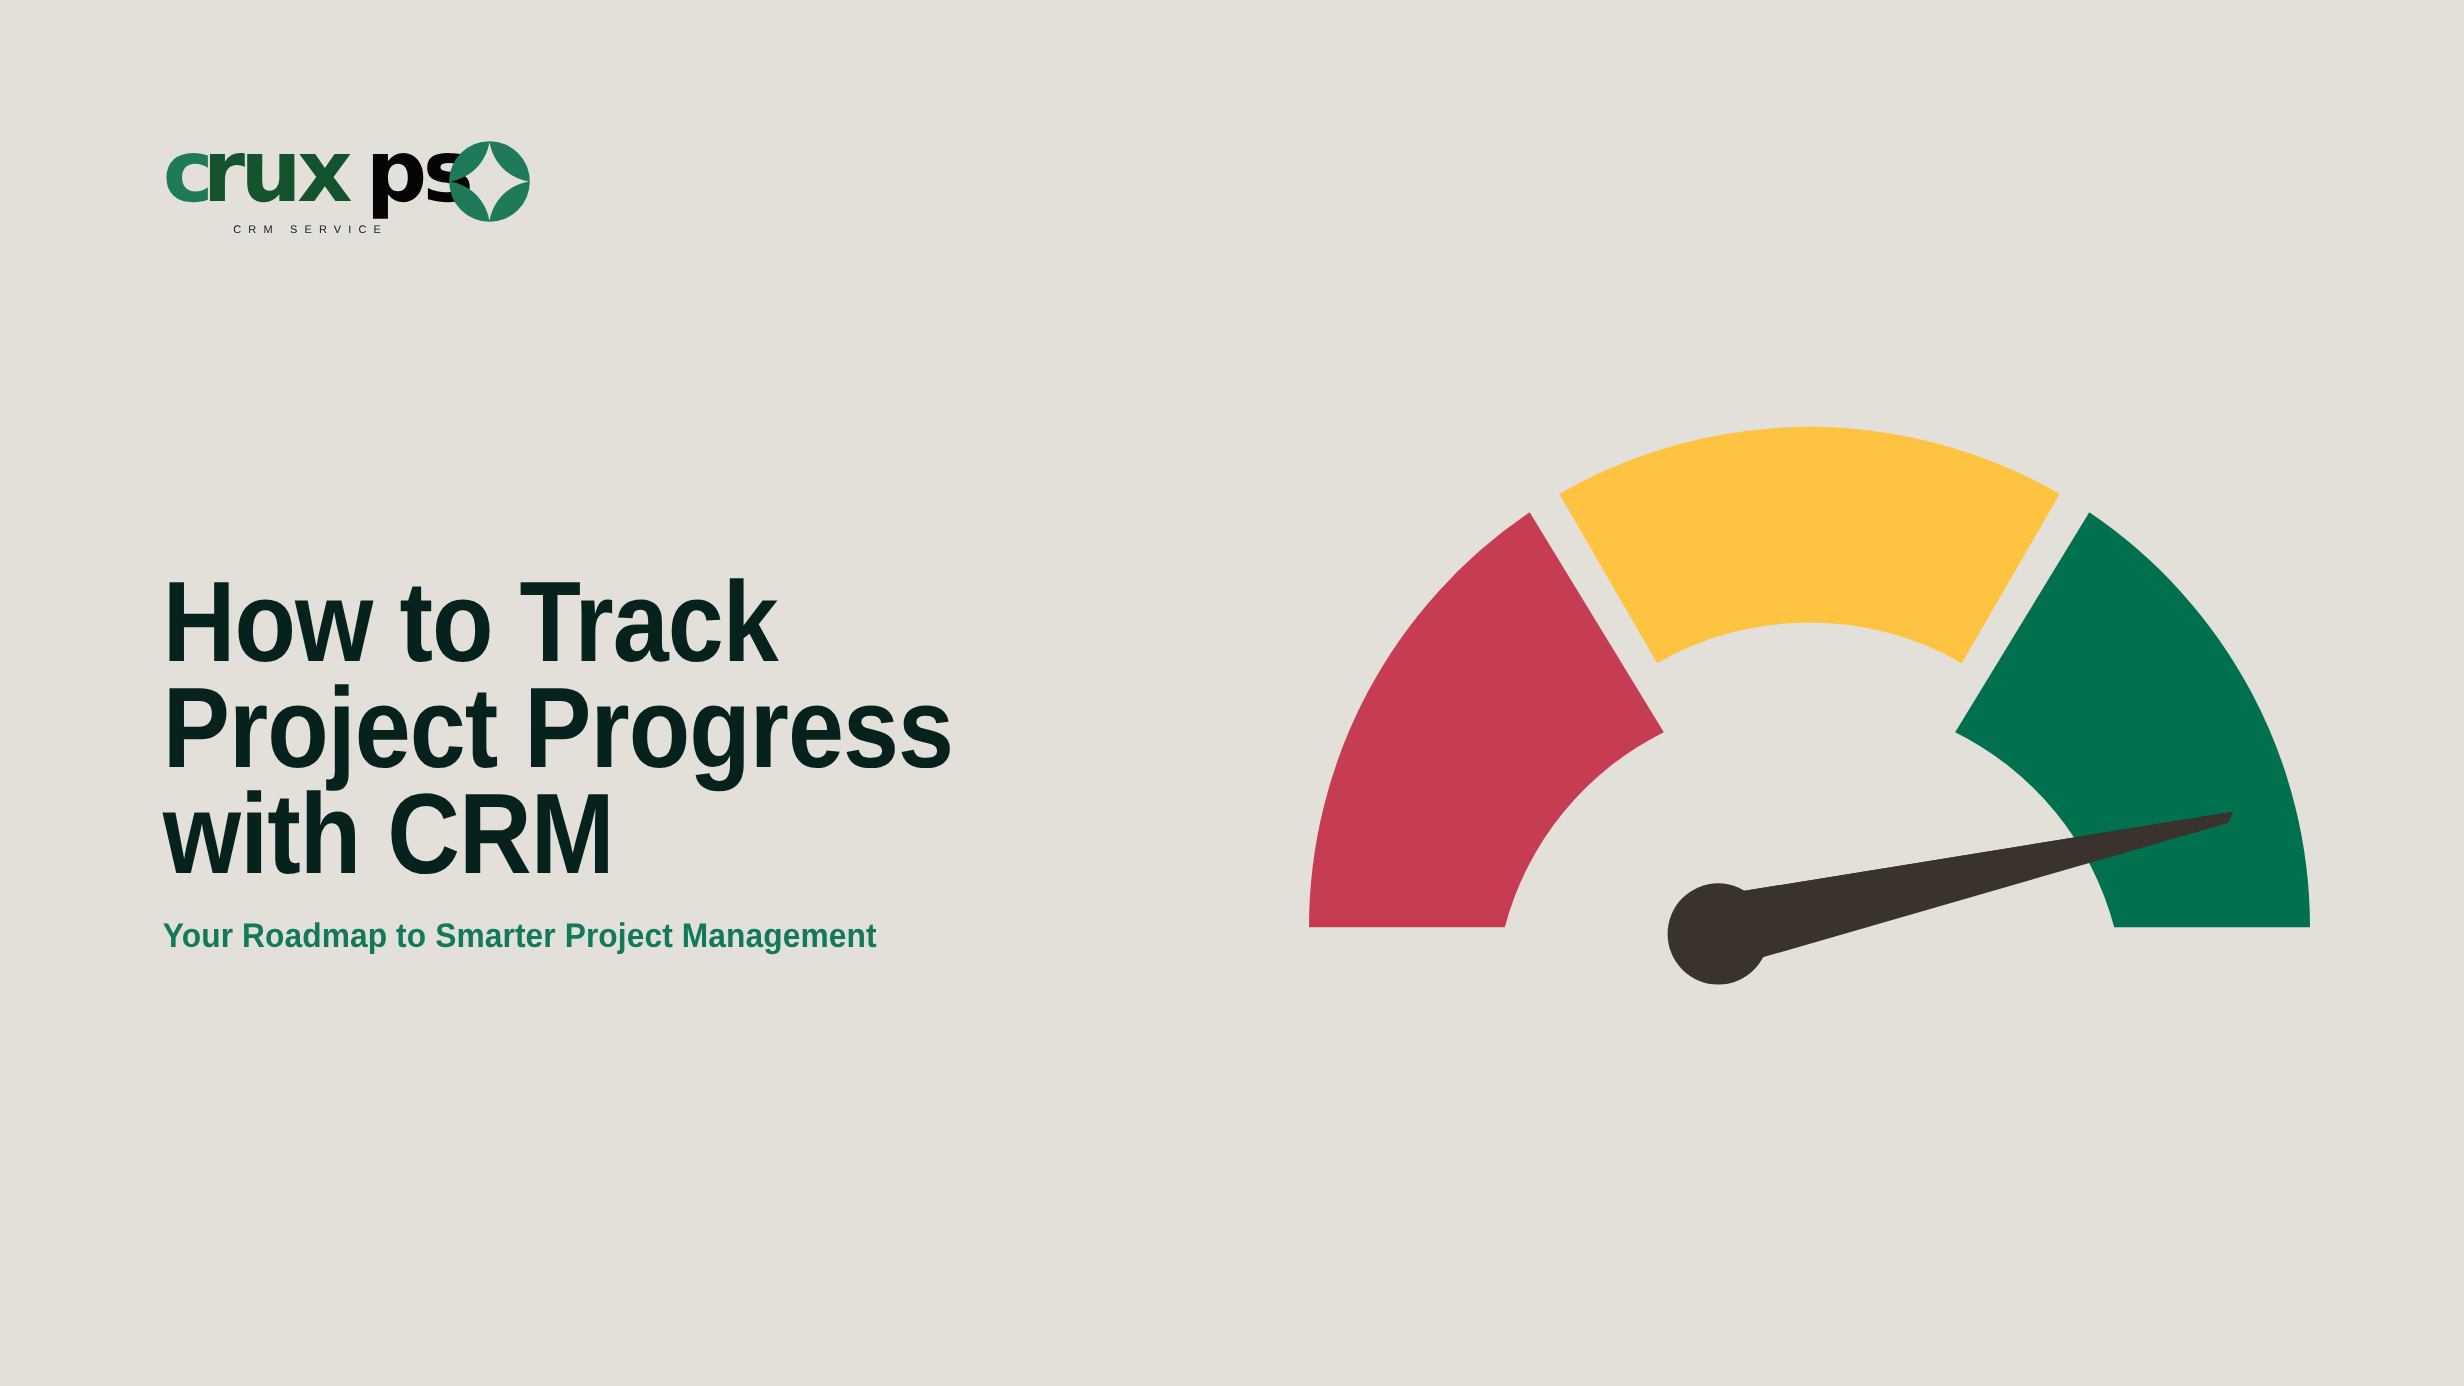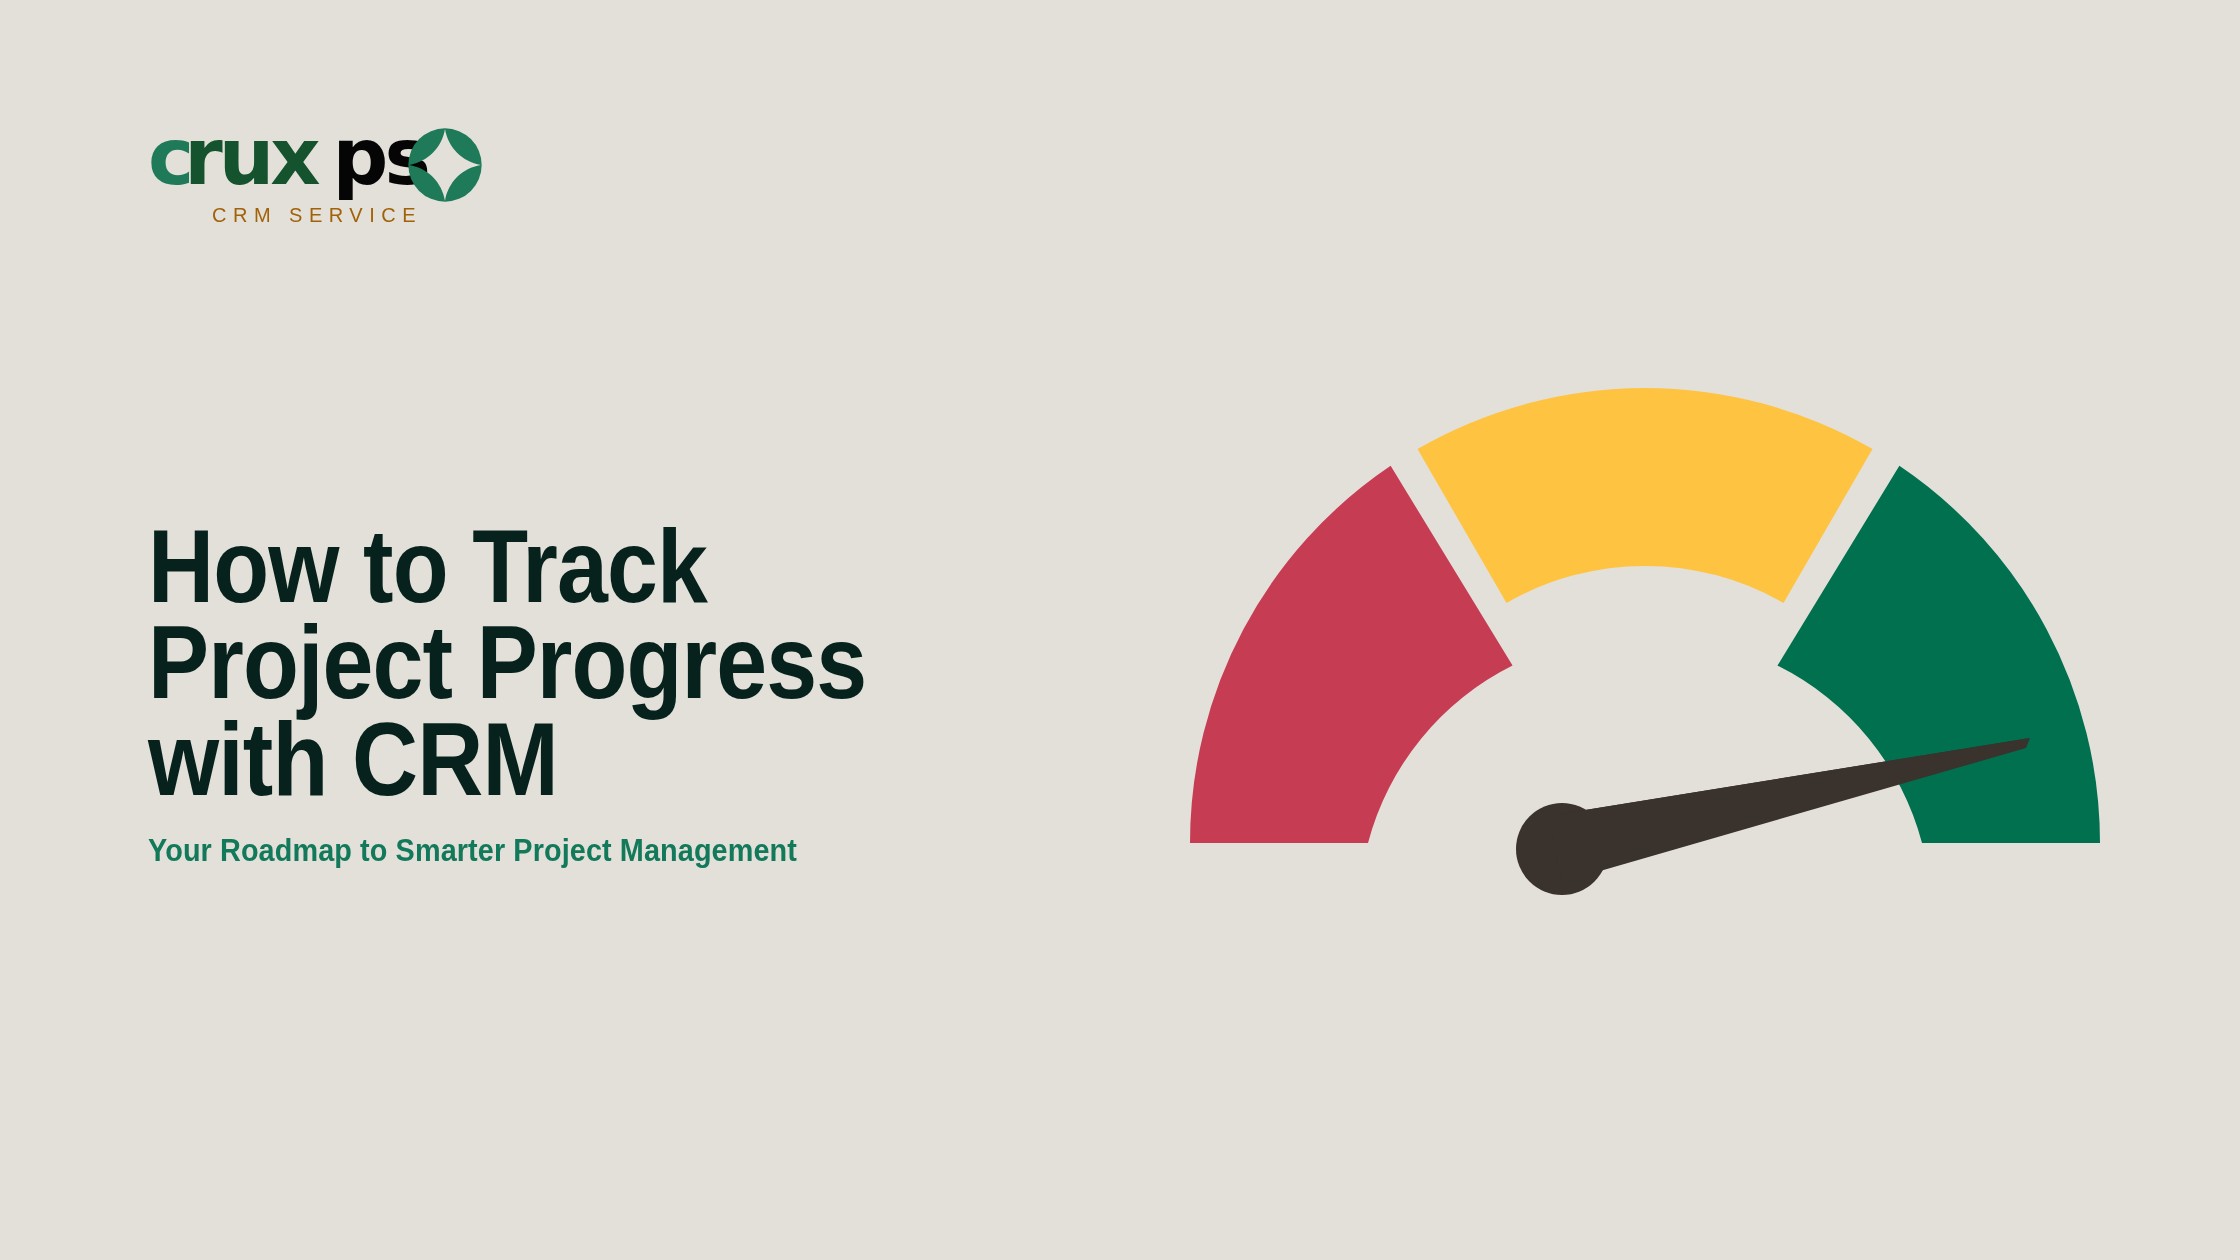--- a/index.html
+++ b/index.html
@@ -58,24 +58,24 @@
     left: 258px;
     top: 8px;
     width: 78px;
     height: 78px;
   }
   .logo-tagline {
     position: absolute;
     left: 64px;
     top: 86px;
     font-family: "Liberation Sans", sans-serif;
-    font-size: 20px;
+    font-size: 10px;
     font-weight: 400;
     letter-spacing: 6.5px;
-    color: #a16207;
+    color: #0f172a;
   }
 
   
   .headline {
     position: absolute;
     left: 148px;
     top: 448px;
     width: 1020px;
     color: #07221D;
     font-family: "Liberation Sans Narrow", "Liberation Sans", sans-serif;

